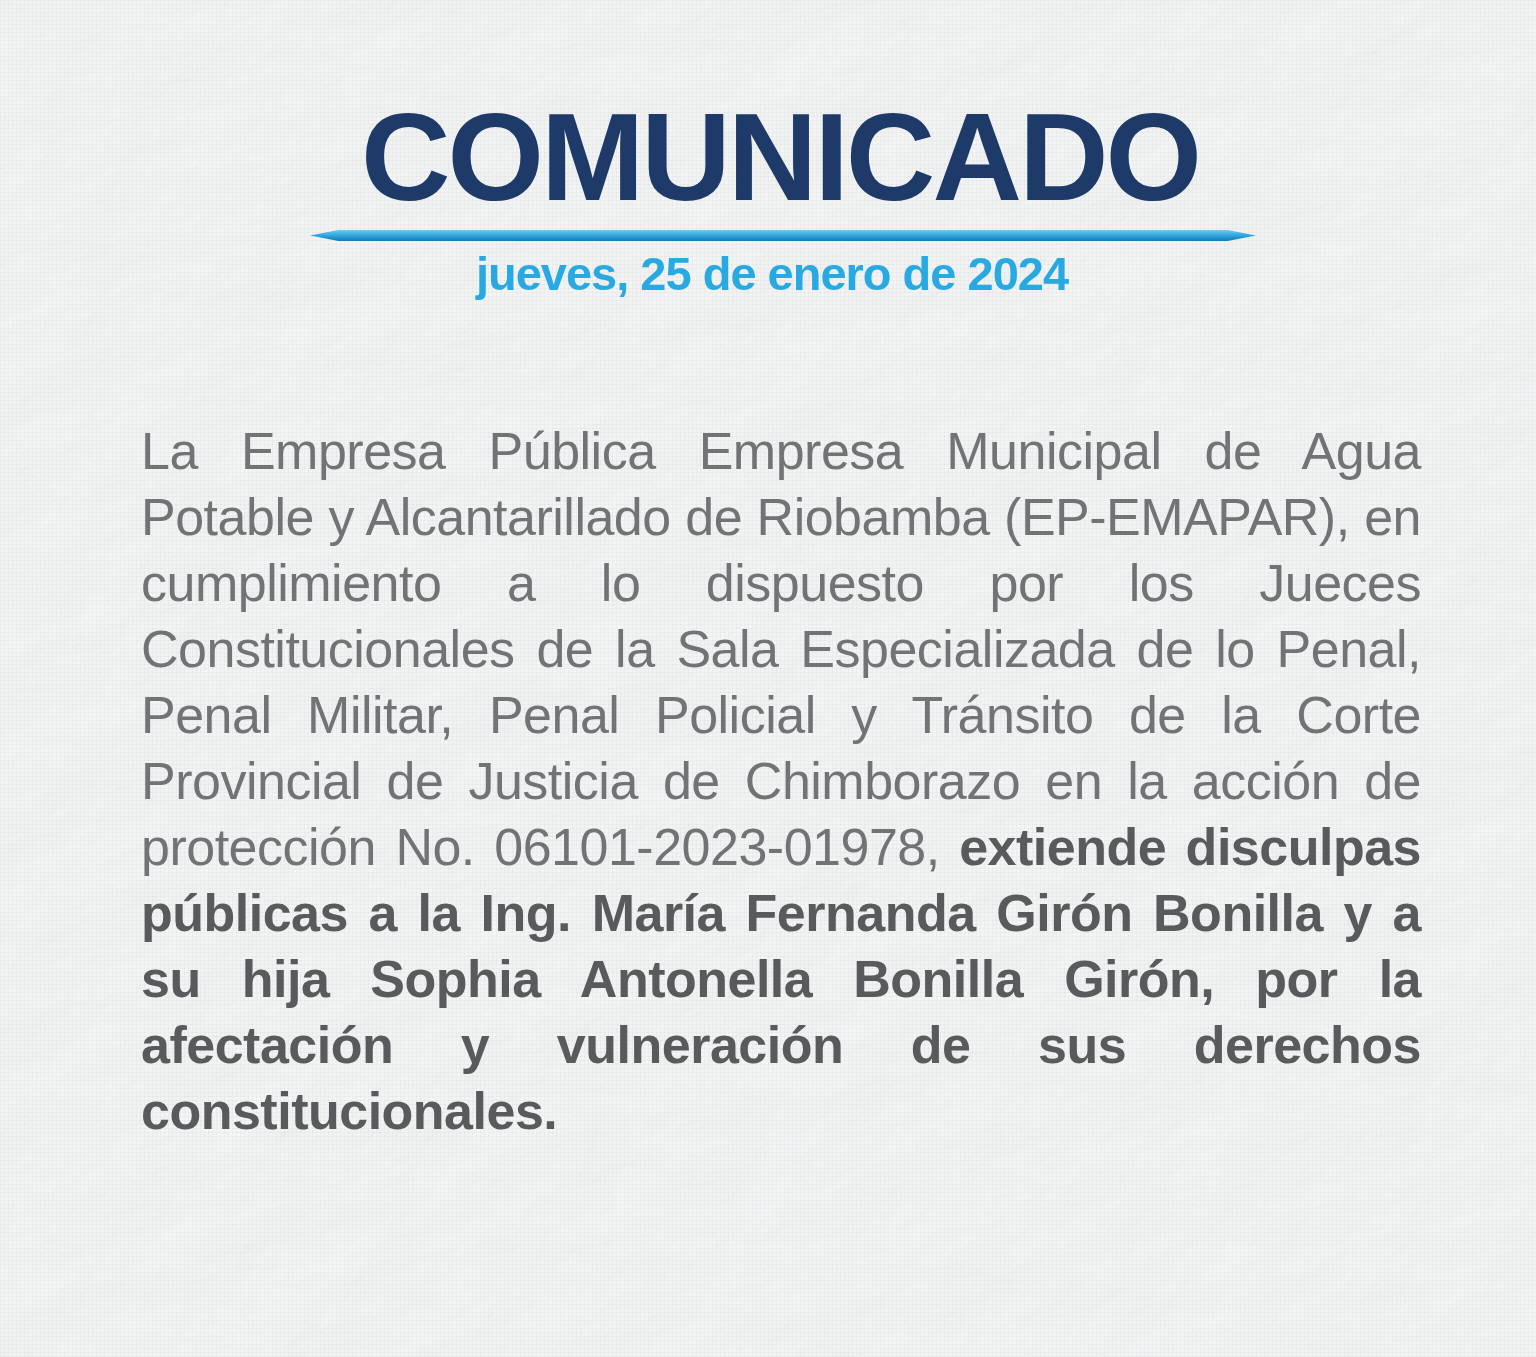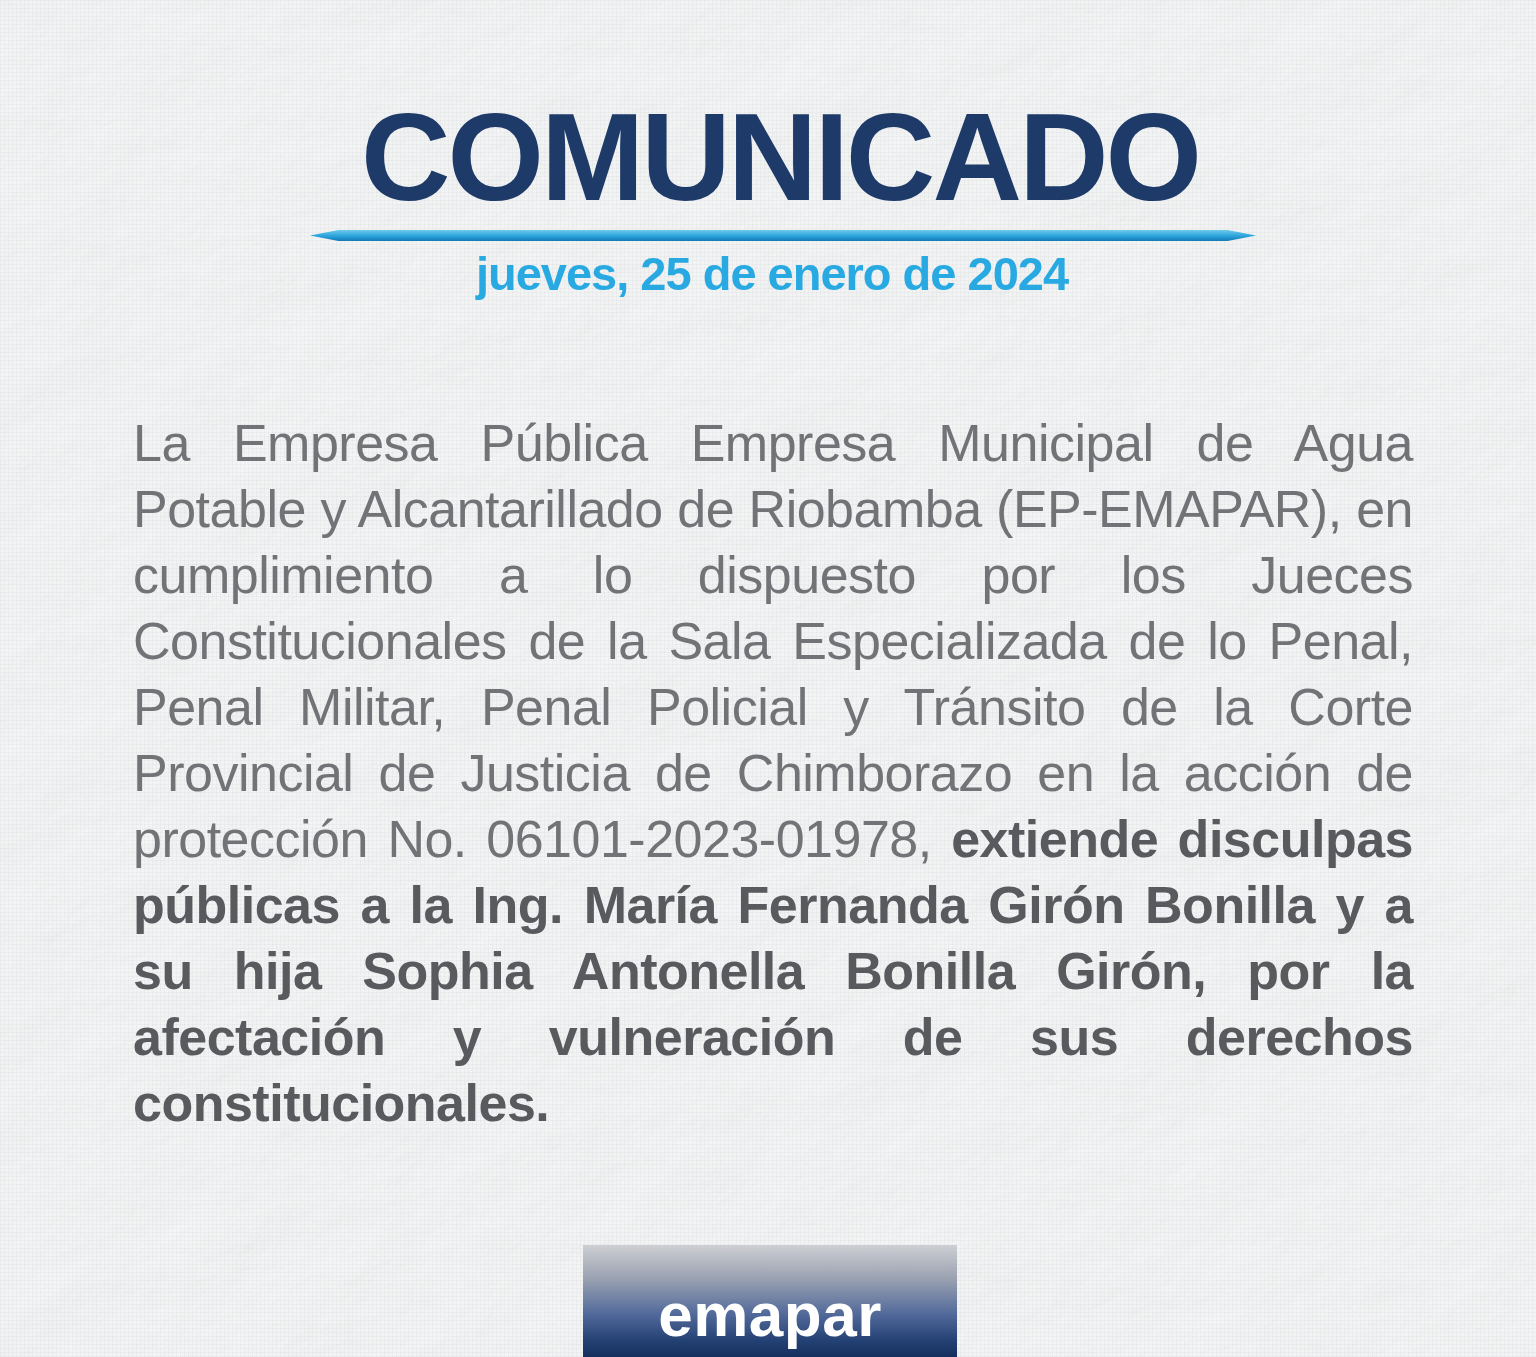--- a/index.html
+++ b/index.html
@@ -70,21 +70,21 @@
     font-weight: 700;
     letter-spacing: -1px;
     color: var(--date-blue, #29a9e1);
   }
 
   .body-text {
     position: absolute;
     top: 410px;
     left: 133px;
     width: 1280px;
-    margin: 0;
+    margin: 8px;
     font-size: 52px;
     line-height: 66px;
     font-weight: 300;
     text-align: justify;
     letter-spacing: -0.5px;
     color: var(--body-gray, #727377);
   }
   .body-text strong {
     font-weight: 700;
     color: var(--body-bold-gray, #595a5e);
@@ -145,17 +145,14 @@
 
   <div class="divider"></div>
 
   <div class="date-line">jueves, 25 de enero de 2024</div>
 
   <p class="body-text">
     <span>La Empresa Pública Empresa Municipal de Agua Potable y Alcantarillado de Riobamba (EP-EMAPAR), en cumplimiento a lo dispuesto por los Jueces Constitucionales de la Sala Especializada de lo Penal, Penal Militar, Penal Policial y Tránsito de la Corte Provincial de Justicia de Chimborazo en la acción de protección No. 06101-2023-01978,</span>
     <strong>extiende disculpas públicas a la Ing. María Fernanda Girón Bonilla y a su hija Sophia Antonella Bonilla Girón, por la afectación y vulneración de sus derechos constitucionales.</strong>
   </p>
 
-  <div class="logo-block">
-    <span class="logo-text">emapar</span>
-  </div>
 
 </div>
 
 </body></html>

